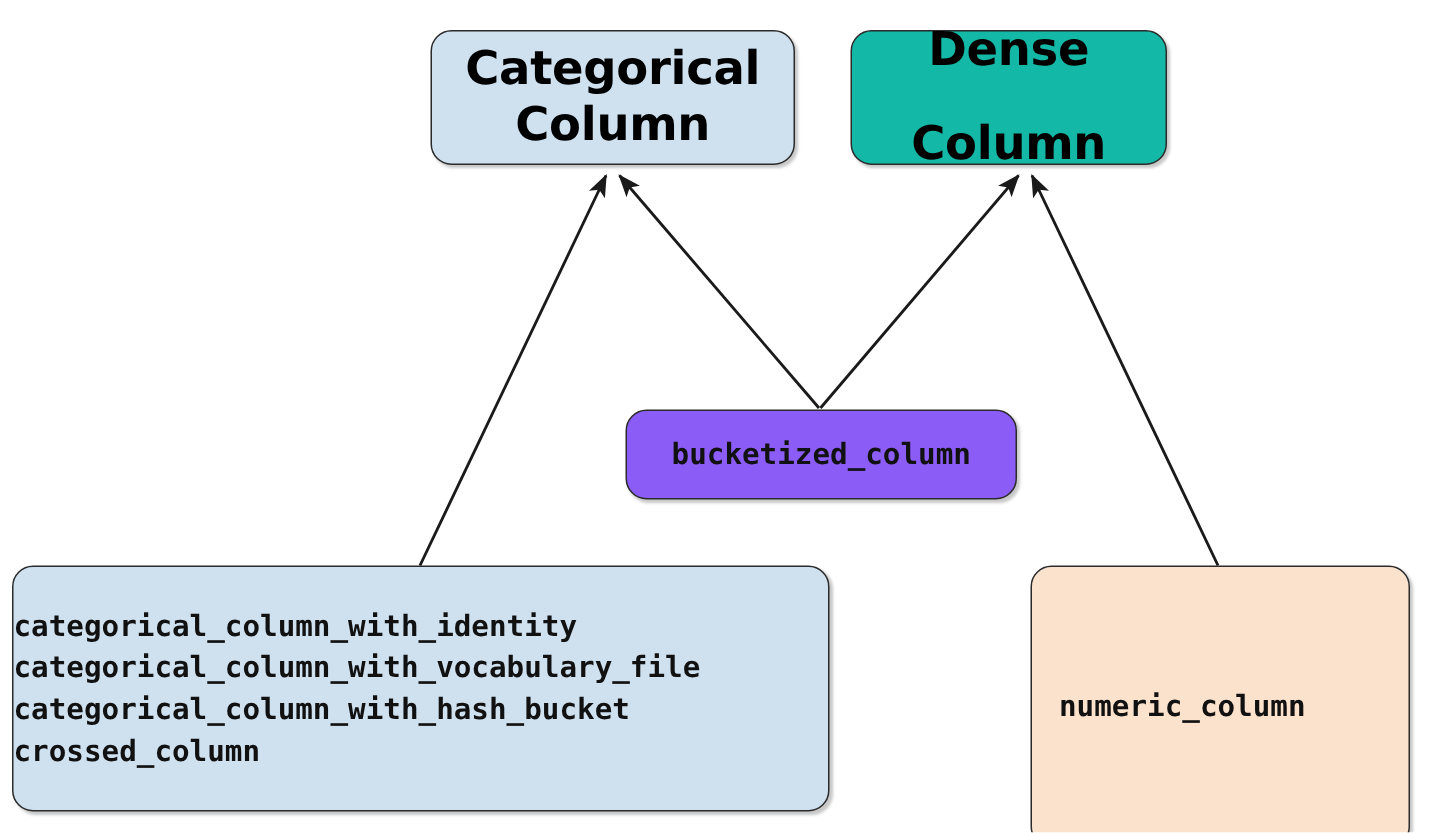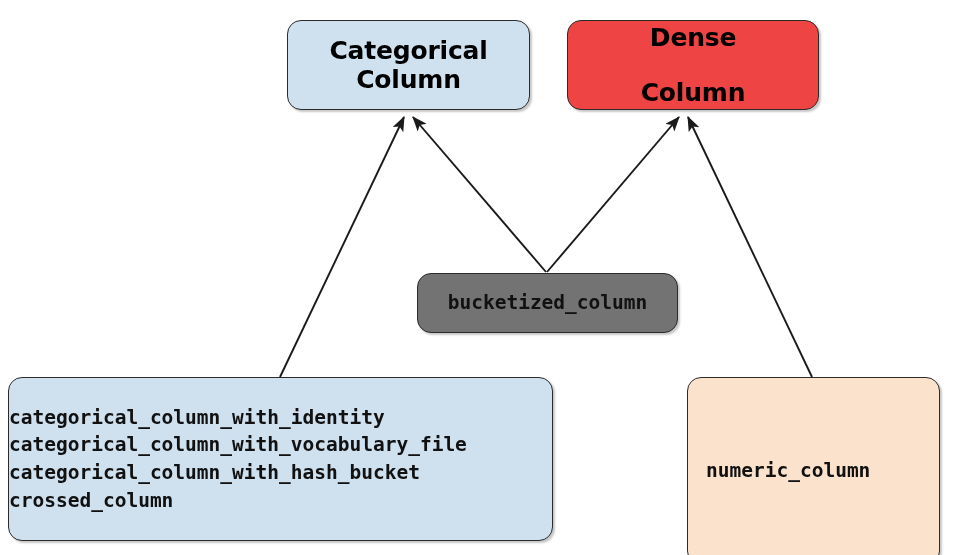--- a/index.html
+++ b/index.html
@@ -30,46 +30,46 @@
     border-radius: 14px;
     display: flex;
     flex-direction: column;
     justify-content: center;
     box-shadow: 2px 2px 2px rgba(0,0,0,0.22);
   }
   .node.title {
     align-items: center;
     text-align: center;
     font-weight: bold;
-    font-size: 25px;
+    font-size: 31px;
     line-height: 1.18;
     color: #000000;
     letter-spacing: -0.2px;
   }
   .node.code {
     font-family: "DejaVu Sans Mono", monospace;
     font-weight: bold;
     font-size: 19.5px;
     line-height: 1.42;
     color: #111111;
   }
 
   
   #node-categorical-column {
     left: 287px; top: 20px; width: 243px; height: 90px;
     background: #cfe0ef;
   }
   #node-dense-column {
-    left: 567px; top: 20px; width: 252px; height: 90px;
-    background: #ef4444;
+    left: 567px; top: 20px; width: 211px; height: 90px;
+    background: #14b8a6;
     gap: 26px;
   }
   #node-bucketized-column {
     left: 417px; top: 273px; width: 261px; height: 60px;
-    background: #737373;
+    background: #8b5cf6;
     align-items: center;
     text-align: center;
   }
   #node-categorical-sources {
     left: 8px; top: 377px; width: 545px; height: 164px;
     background: #cfe0ef;
   }
   #node-dense-sources {
     left: 687px; top: 377px; width: 253px; height: 188px;
     background: #fbe2cd;

